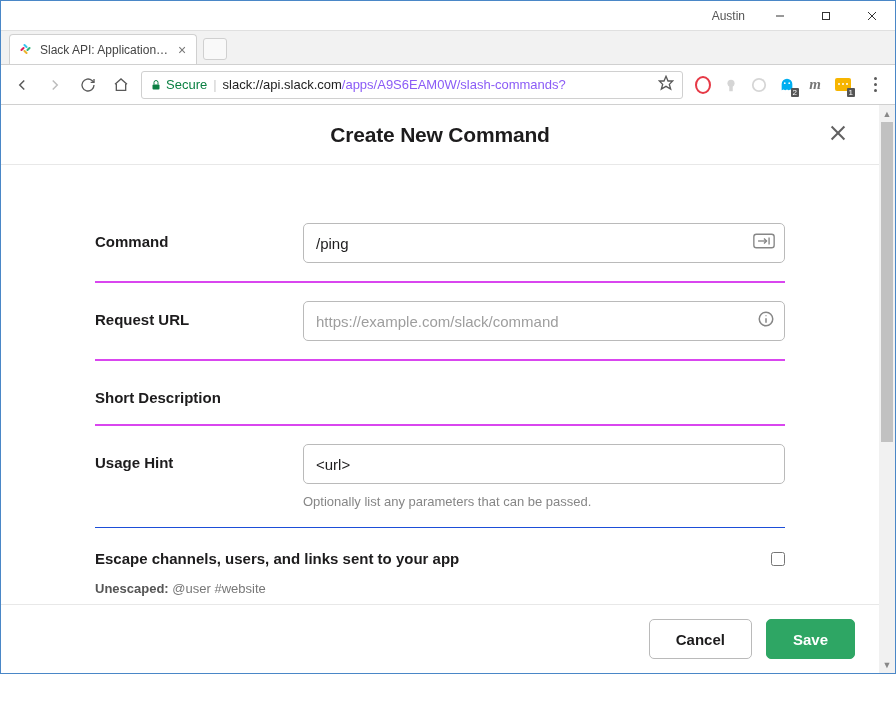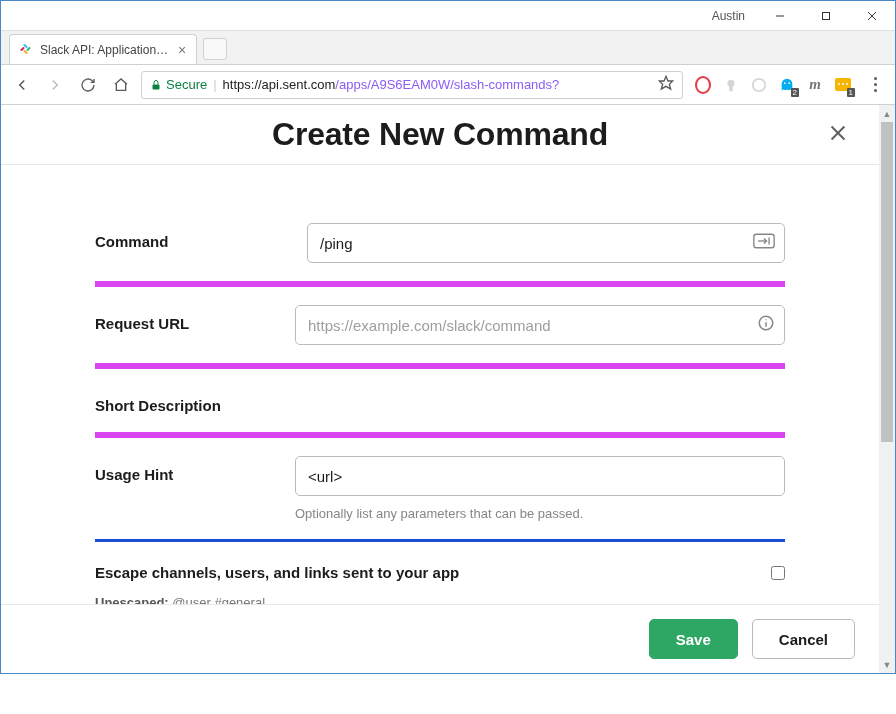--- a/index.html
+++ b/index.html
@@ -31,36 +31,36 @@
   .ext-icons { display: flex; align-items: center; gap: 10px; padding: 0 4px; }
   .ext-icon { width: 18px; height: 18px; display: inline-flex; align-items: center; justify-content: center; position: relative; }
   .ext-icon.faded { opacity: 0.4; }
   .badge-small { position: absolute; bottom: -3px; right: -3px; background: #555; color: #fff; font-size: 8px; line-height: 9px; padding: 0 2px; border-radius: 1px; }
   .menu-dots { width: 24px; height: 24px; display: flex; flex-direction: column; align-items: center; justify-content: center; gap: 3px; }
   .menu-dots span { width: 3px; height: 3px; background: #5a5a5a; border-radius: 50%; }
   
   .viewport { flex: 1; position: relative; overflow: hidden; display: flex; }
   .page { flex: 1; overflow: hidden; display: flex; flex-direction: column; }
   .page-header { display: flex; align-items: center; justify-content: center; height: 60px; border-bottom: 1px solid #e8e8e8; position: relative; }
-  .page-header h1 { font-size: 32px; font-weight: 800; color: #1d1c1d; letter-spacing: -0.2px; }
+  .page-header h1 { font-size: 21px; font-weight: 800; color: #1d1c1d; letter-spacing: -0.2px; }
   .close-x { position: absolute; right: 30px; top: 50%; transform: translateY(-50%); color: #616061; }
   .close-x svg { width: 22px; height: 22px; }
   .scrollpane { flex: 1; overflow-y: auto; }
   .form-wrap { width: 690px; margin: 0 auto; padding: 40px 0 20px; }
-  .form-row { display: flex; align-items: flex-start; padding: 18px 0; border-top: 6px solid #d946ef; }
-  .form-row:first-child { border-top: none; gap: 12px; }
+  .form-row { display: flex; align-items: flex-start; padding: 18px 0; border-top: 2px solid #d946ef; }
+  .form-row:first-child { border-top: none; }
   .form-label { width: 200px; font-size: 15px; font-weight: 700; color: #1d1c1d; padding-top: 10px; }
-  .form-field { flex: 1; }
+  .form-field { flex: 1; margin-left: 8px; }
   .input-wrap { position: relative; }
   .text-input { width: 100%; height: 40px; border: 1px solid #bababa; border-radius: 5px; padding: 0 12px; font-size: 15px; color: #1d1c1d; outline: none; background: #fff; font-family: inherit; }
   .text-input::placeholder { color: #9e9e9e; }
   .text-input.with-icon { padding-right: 38px; }
   .input-icon { position: absolute; right: 10px; top: 50%; transform: translateY(-50%); color: #868686; }
   .help-text { font-size: 13px; color: #868686; margin-top: 10px; }
-  .section-row { padding: 22px 0; border-top: 3px solid #1d4ed8; }
+  .section-row { padding: 22px 0; border-top: 1px solid #1d4ed8; }
   .section-title { font-size: 15px; font-weight: 700; color: #1d1c1d; margin-bottom: 14px; display: flex; align-items: center; justify-content: space-between; }
   .section-sub { font-size: 13px; color: #777; }
   .section-sub strong { color: #555; font-weight: 700; }
   .checkbox { width: 14px; height: 14px; }
   .preview-row { padding: 18px 0 4px; border-top: 1px solid #e8e8e8; }
   
   .footer { border-top: 1px solid #e8e8e8; padding: 14px 24px; display: flex; justify-content: flex-end; gap: 14px; background: #fff; }
   .btn { height: 40px; padding: 0 26px; border-radius: 5px; font-size: 15px; font-weight: 700; display: inline-flex; align-items: center; justify-content: center; cursor: pointer; }
   .btn-cancel { background: #fff; border: 1px solid #bababa; color: #1d1c1d; }
   .btn-save { background: #2ea664; border: 1px solid #2ea664; color: #fff; }
@@ -137,21 +137,21 @@
     </div>
     <div class="omnibox">
       <span class="secure">
         <svg width="12" height="12" viewBox="0 0 24 24" fill="#0b8043">
             <rect x="5" y="11" width="14" height="10" rx="2"></rect>
             <path d="M8 11V7a4 4 0 0 1 8 0v4" fill="none" stroke="#0b8043" stroke-width="2"></path>
           </svg>
         <span>Secure</span>
       </span>
       <span style="color:#ccc;">|</span>
-      <span><span class="url-host">https://api.sent.com</span><span class="url-path">/apps/A9S6EAM0W/slash-commands?</span></span>
+      <span><span class="url-host">slack://api.slack.com</span><span class="url-path">/apps/A9S6EAM0W/slash-commands?</span></span>
       <span class="spacer"></span>
       <span class="star">
         <svg width="16" height="16" viewBox="0 0 24 24" fill="none" stroke="currentColor" stroke-width="2">
             <polygon points="12 2 15 9 22 9 17 14 19 21 12 17 5 21 7 14 2 9 9 9"></polygon>
           </svg>
       </span>
     </div>
     <div class="ext-icons">
       <span class="ext-icon">
         <svg viewBox="0 0 18 18" width="18" height="18">
@@ -255,34 +255,34 @@
             </div>
           </div>
 
           <div class="section-row">
             <div class="section-title">
               <span>Escape channels, users, and links sent to your app</span>
               <input type="checkbox" class="checkbox" style="">
             </div>
             <div class="section-sub">
               <strong>Unescaped:</strong>
-              <span>@user #general</span>
+              <span>@user #website</span>
             </div>
           </div>
 
           <div class="preview-row">
             
           </div>
 
         </div>
       </div>
 
       <div class="footer">
+        <button class="btn btn-cancel">Cancel</button>
         <button class="btn btn-save">Save</button>
-        <button class="btn btn-cancel">Cancel</button>
       </div>
     </div>
 
     <div class="vscroll">
       <div class="arrow">▲</div>
       <div class="track">
         <div class="thumb" style="top:0; height:60%;"></div>
       </div>
       <div class="arrow bot">▼</div>
     </div>

